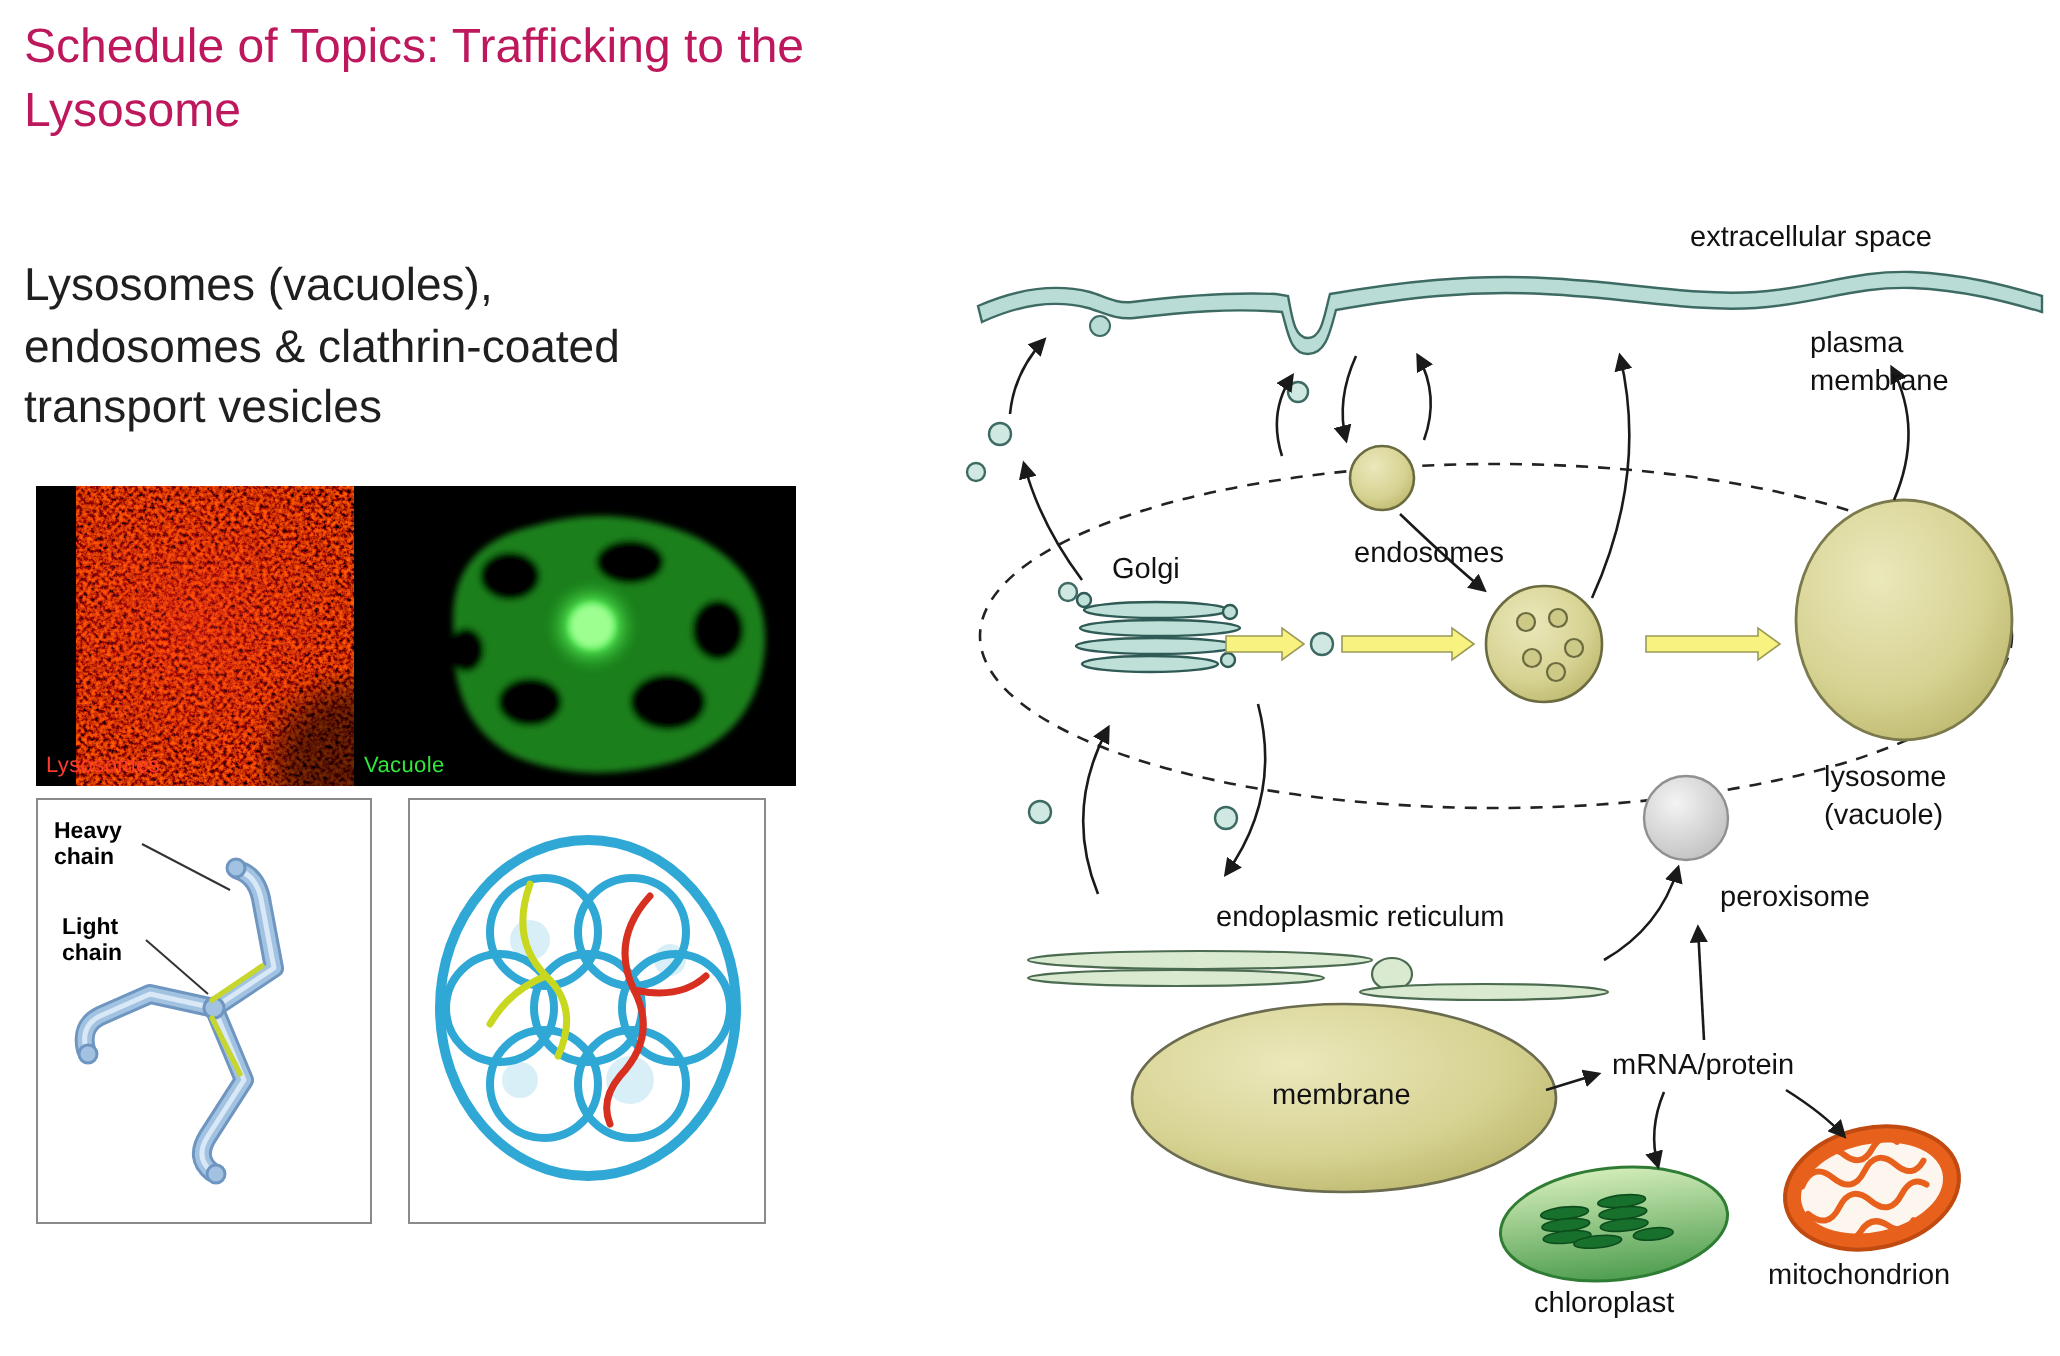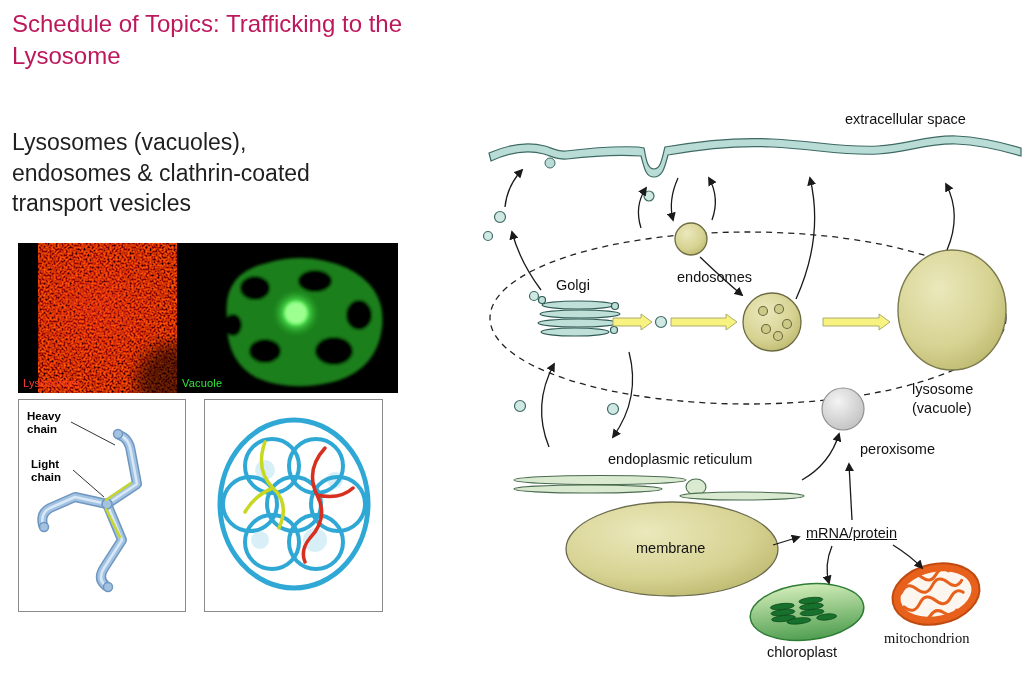--- a/index.html
+++ b/index.html
@@ -257,23 +257,24 @@
       <path d="M 629,352 Q 641,398 613,437"></path>
       <path d="M 802,480 Q 830,464 839,434"></path>
       <path d="M 773,545 L 799,537"></path>
       <path d="M 852,520 L 849,464"></path>
       <path d="M 832,546 Q 824,565 829,583"></path>
       <path d="M 893,545 Q 912,557 922,568"></path>
     </g>
   </svg>
 
   <div class="dlabel" style="left:845px;top:110px;">extracellular space</div>
+  <div class="dlabel wrap" style="left:905px;top:163px;width:82px;">plasma membrane</div>
   <div class="dlabel" style="left:677px;top:268px;">endosomes</div>
   <div class="dlabel" style="left:556px;top:276px;">Golgi</div>
   <div class="dlabel wrap" style="left:912px;top:380px;width:95px;">lysosome (vacuole)</div>
   <div class="dlabel" style="left:608px;top:450px;">endoplasmic reticulum</div>
   <div class="dlabel" style="left:860px;top:440px;">peroxisome</div>
   <div class="dlabel" style="left:636px;top:539px;">membrane</div>
-  <div class="dlabel" style="left:806px;top:524px;text-decoration:underline;">mRNA/protein</div>
+  <div class="dlabel" style="left:806px;top:524px;">mRNA/protein</div>
   <div class="dlabel" style="left:767px;top:643px;">chloroplast</div>
-  <div class="dlabel" style="left:884px;top:629px;font-family:Liberation Serif, serif;">mitochondrion</div>
+  <div class="dlabel" style="left:884px;top:629px;">mitochondrion</div>
 
 </div>
 
 </body></html>

